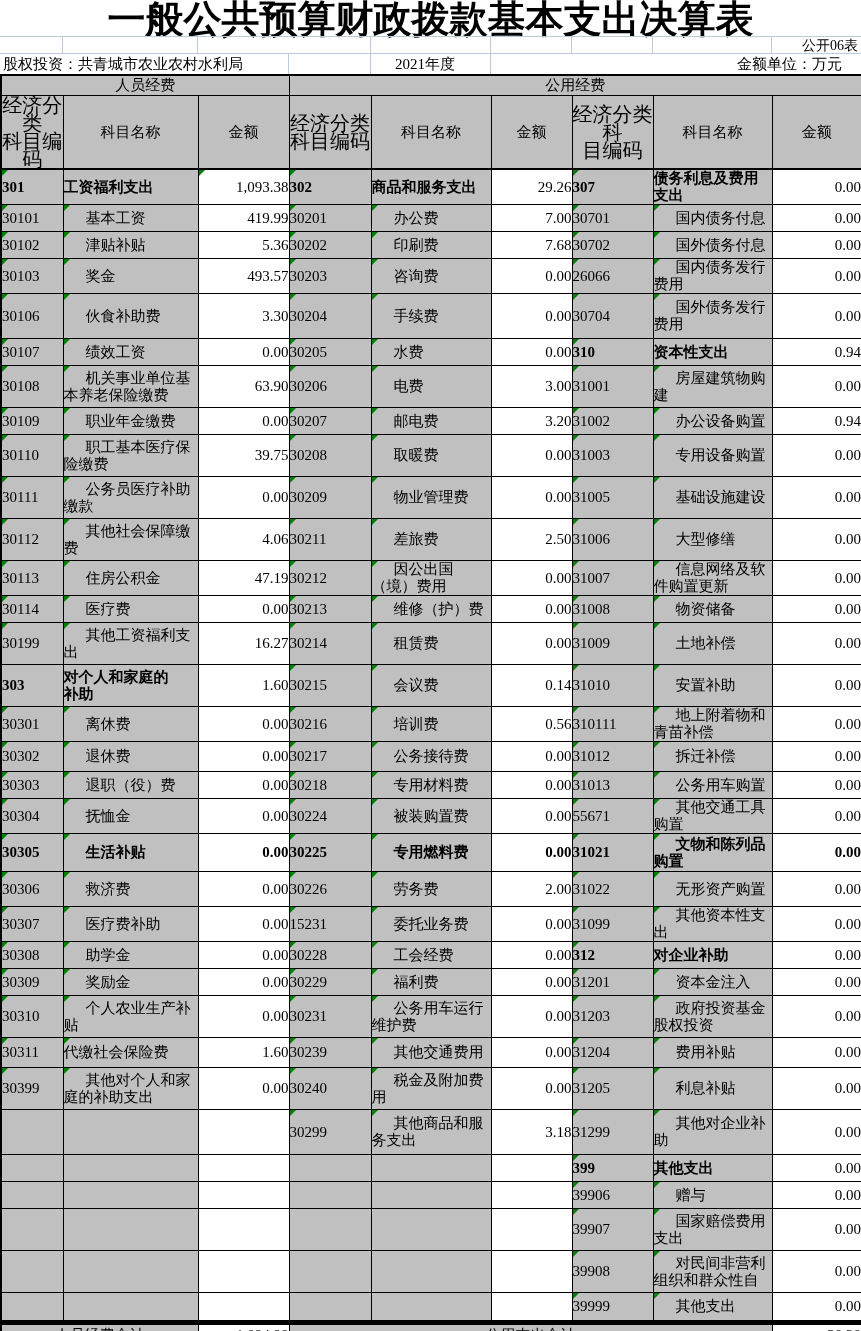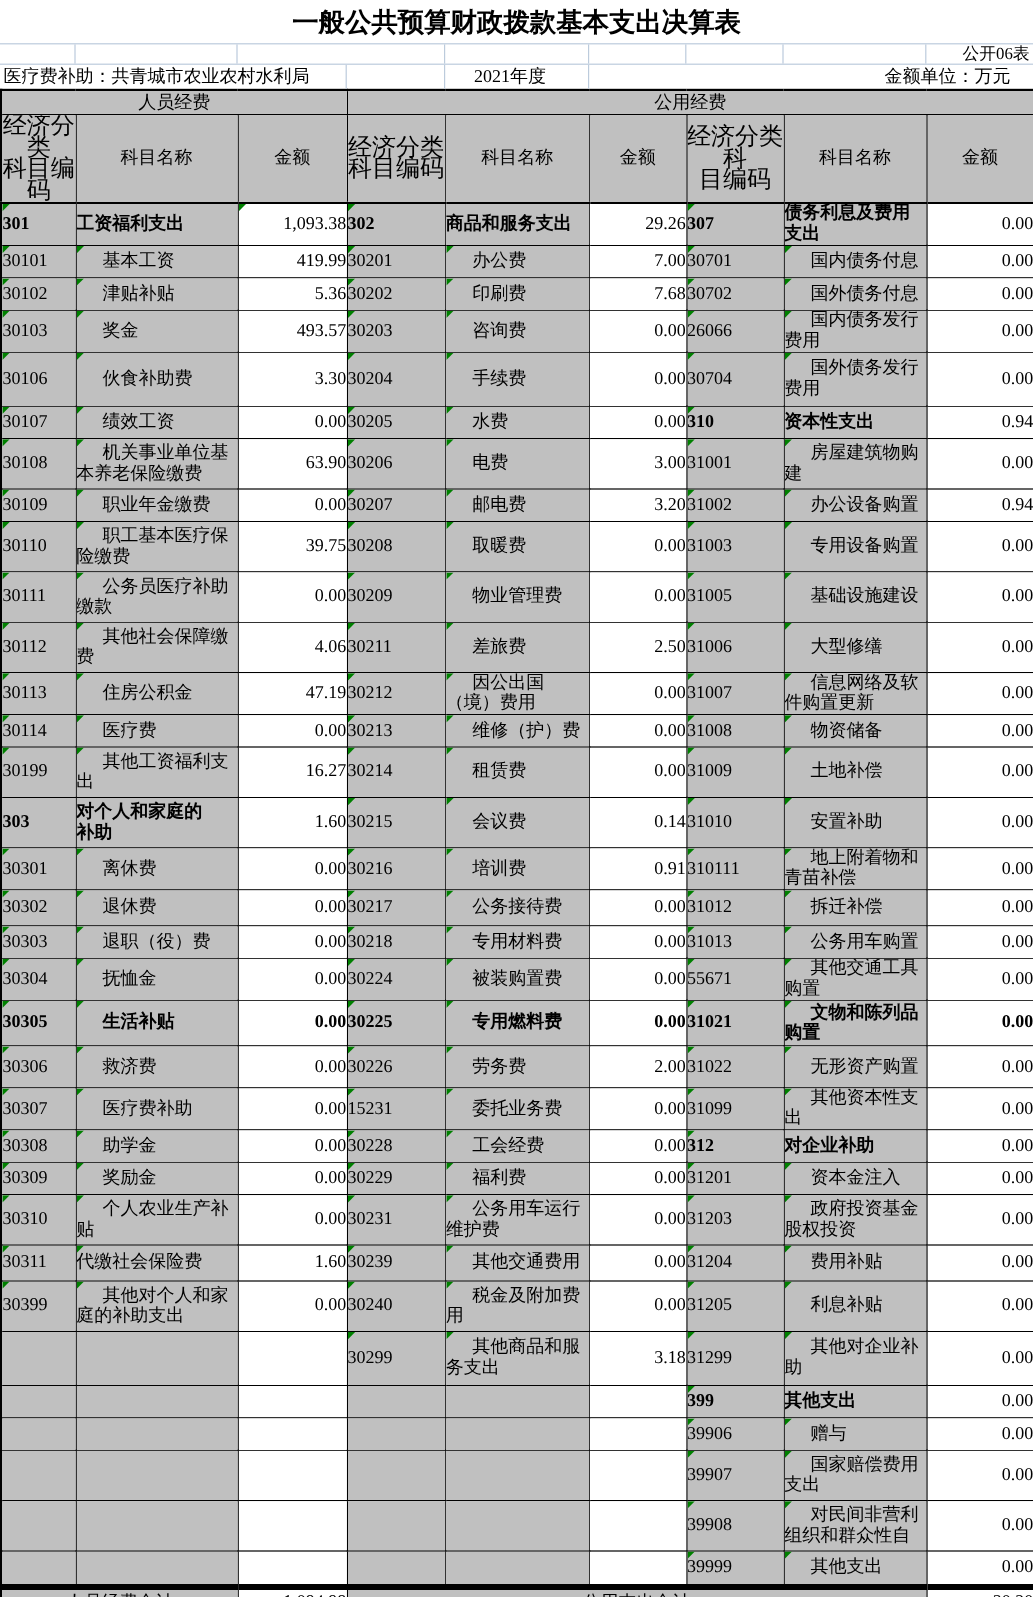--- a/index.html
+++ b/index.html
@@ -3,21 +3,21 @@
 <meta charset="utf-8">
 <style>
   html,body{margin:0;padding:0;background:#fff;}
   .page{
     width:861px;height:1331px;background:#fff;overflow:hidden;position:relative;
     font-family:"Liberation Serif","DejaVu Serif",serif;color:#000;
   }
   
   .title{
     height:36px;line-height:38px;text-align:center;
-    font-size:22px;font-weight:bold;white-space:nowrap;
+    font-size:38px;font-weight:bold;white-space:nowrap;
   }
   .toprow1{
     position:relative;height:18px;
     border-top:1px solid #bccbdc;border-bottom:1px solid #bccbdc;
     font-size:14px;line-height:17px;text-align:right;padding-right:3px;box-sizing:border-box;
   }
   .toprow2{
     position:relative;height:20px;font-size:15px;line-height:20px;box-sizing:border-box;
   }
   .vline{position:absolute;top:0;bottom:0;width:1px;background:#bccbdc;}
@@ -75,21 +75,21 @@
     <div class="vline" style="left:571px"></div>
     <div class="vline" style="left:652px"></div>
     <div class="vline" style="left:771px"></div>
     <span>公开06表</span>
   </div>
 
   <div class="toprow2">
     <div class="vline" style="left:288px"></div>
     <div class="vline" style="left:370px"></div>
     <div class="vline" style="left:490px"></div>
-    <span class="unit-label">医疗费补助：共青城市农业农村水利局</span>
+    <span class="unit-label">股权投资：共青城市农业农村水利局</span>
     <span class="year-label">2021年度</span>
     <span class="amount-unit">金额单位：万元</span>
   </div>
 
   <table class="fin">
     <colgroup>
       <col style="width:62px">
         <col style="width:135px">
         <col style="width:91px">
       <col style="width:82px">
@@ -297,21 +297,21 @@
           <td class="code grey tri">31010</td>
           <td class="name grey tri ind">安置补助</td>
           <td class="amt">0.00</td>
         </tr>
         <tr style="height: 35px;">
           <td class="code grey tri">30301</td>
           <td class="name grey tri ind">离休费</td>
           <td class="amt">0.00</td>
           <td class="code grey tri">30216</td>
           <td class="name grey tri ind">培训费</td>
-          <td class="amt">0.91</td>
+          <td class="amt">0.56</td>
           <td class="code grey tri">310111</td>
           <td class="name grey tri ind">地上附着物和
 青苗补偿</td>
           <td class="amt">0.00</td>
         </tr>
         <tr style="height: 30px;">
           <td class="code grey tri">30302</td>
           <td class="name grey tri ind">退休费</td>
           <td class="amt">0.00</td>
           <td class="code grey tri">30217</td>

